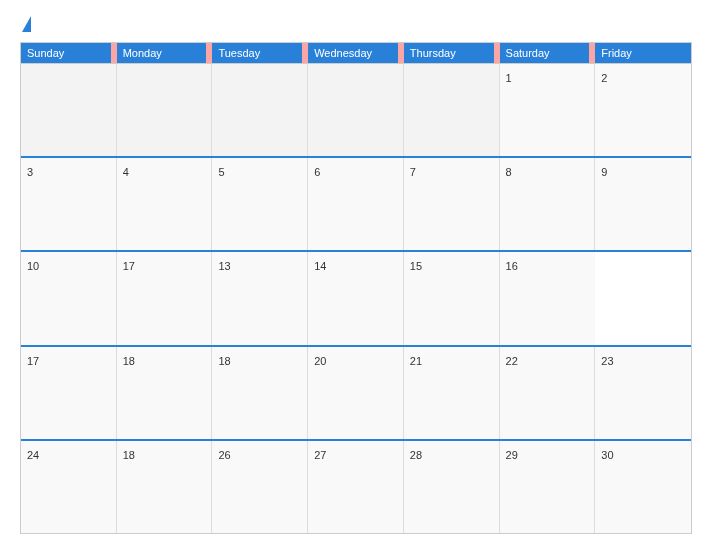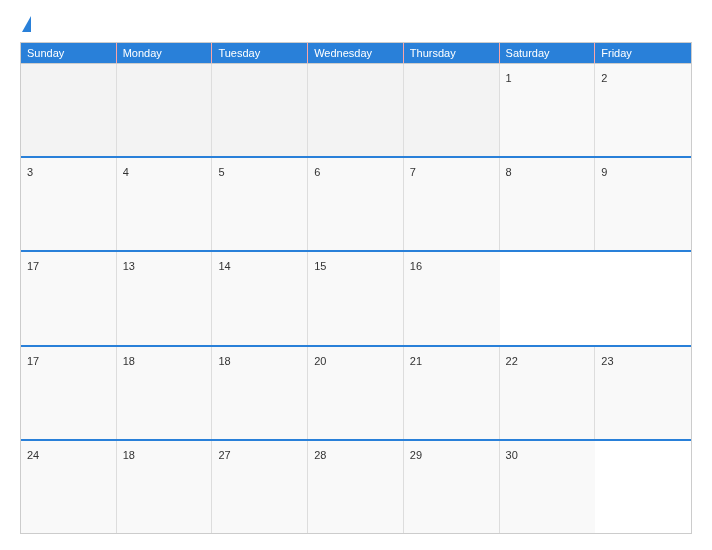--- a/index.html
+++ b/index.html
@@ -87,21 +87,21 @@
       display: grid;
       grid-template-columns: repeat(7, 1fr);
       background: #2980d9;
     }
 
     .calendar-header-cell {
       color: #fff;
       font-size: 11px;
       padding: 4px 6px;
       font-weight: normal;
-      border-right: 1px solid #fca5a5;
+      border-right: 6px solid #fca5a5;
     }
 
     .calendar-header-cell:last-child {
       border-right: none;
     }
 
     .calendar-body {
       flex: 1;
       display: flex;
       flex-direction: column;
@@ -183,38 +183,40 @@
         <div class="calendar-week">
           <div class="calendar-cell"><span class="day-number">3</span></div>
           <div class="calendar-cell"><span class="day-number">4</span></div>
           <div class="calendar-cell"><span class="day-number">5</span></div>
           <div class="calendar-cell"><span class="day-number">6</span></div>
           <div class="calendar-cell"><span class="day-number">7</span></div>
           <div class="calendar-cell"><span class="day-number">8</span></div>
           <div class="calendar-cell"><span class="day-number">9</span></div>
         </div>
         <div class="calendar-week">
+          <div class="calendar-cell"><span class="day-number">10</span></div>
           <div class="calendar-cell"><span class="day-number">17</span></div>
           <div class="calendar-cell"><span class="day-number">13</span></div>
           <div class="calendar-cell"><span class="day-number">14</span></div>
           <div class="calendar-cell"><span class="day-number">15</span></div>
           <div class="calendar-cell"><span class="day-number">16</span></div>
         </div>
         <div class="calendar-week">
           <div class="calendar-cell"><span class="day-number">17</span></div>
           <div class="calendar-cell"><span class="day-number">18</span></div>
           <div class="calendar-cell"><span class="day-number">18</span></div>
           <div class="calendar-cell"><span class="day-number">20</span></div>
           <div class="calendar-cell"><span class="day-number">21</span></div>
           <div class="calendar-cell"><span class="day-number">22</span></div>
           <div class="calendar-cell"><span class="day-number">23</span></div>
         </div>
         <div class="calendar-week">
           <div class="calendar-cell"><span class="day-number">24</span></div>
           <div class="calendar-cell"><span class="day-number">18</span></div>
+          <div class="calendar-cell"><span class="day-number">26</span></div>
           <div class="calendar-cell"><span class="day-number">27</span></div>
           <div class="calendar-cell"><span class="day-number">28</span></div>
           <div class="calendar-cell"><span class="day-number">29</span></div>
           <div class="calendar-cell"><span class="day-number">30</span></div>
         </div>
       </div>
 
   </div>
 </div>
 

